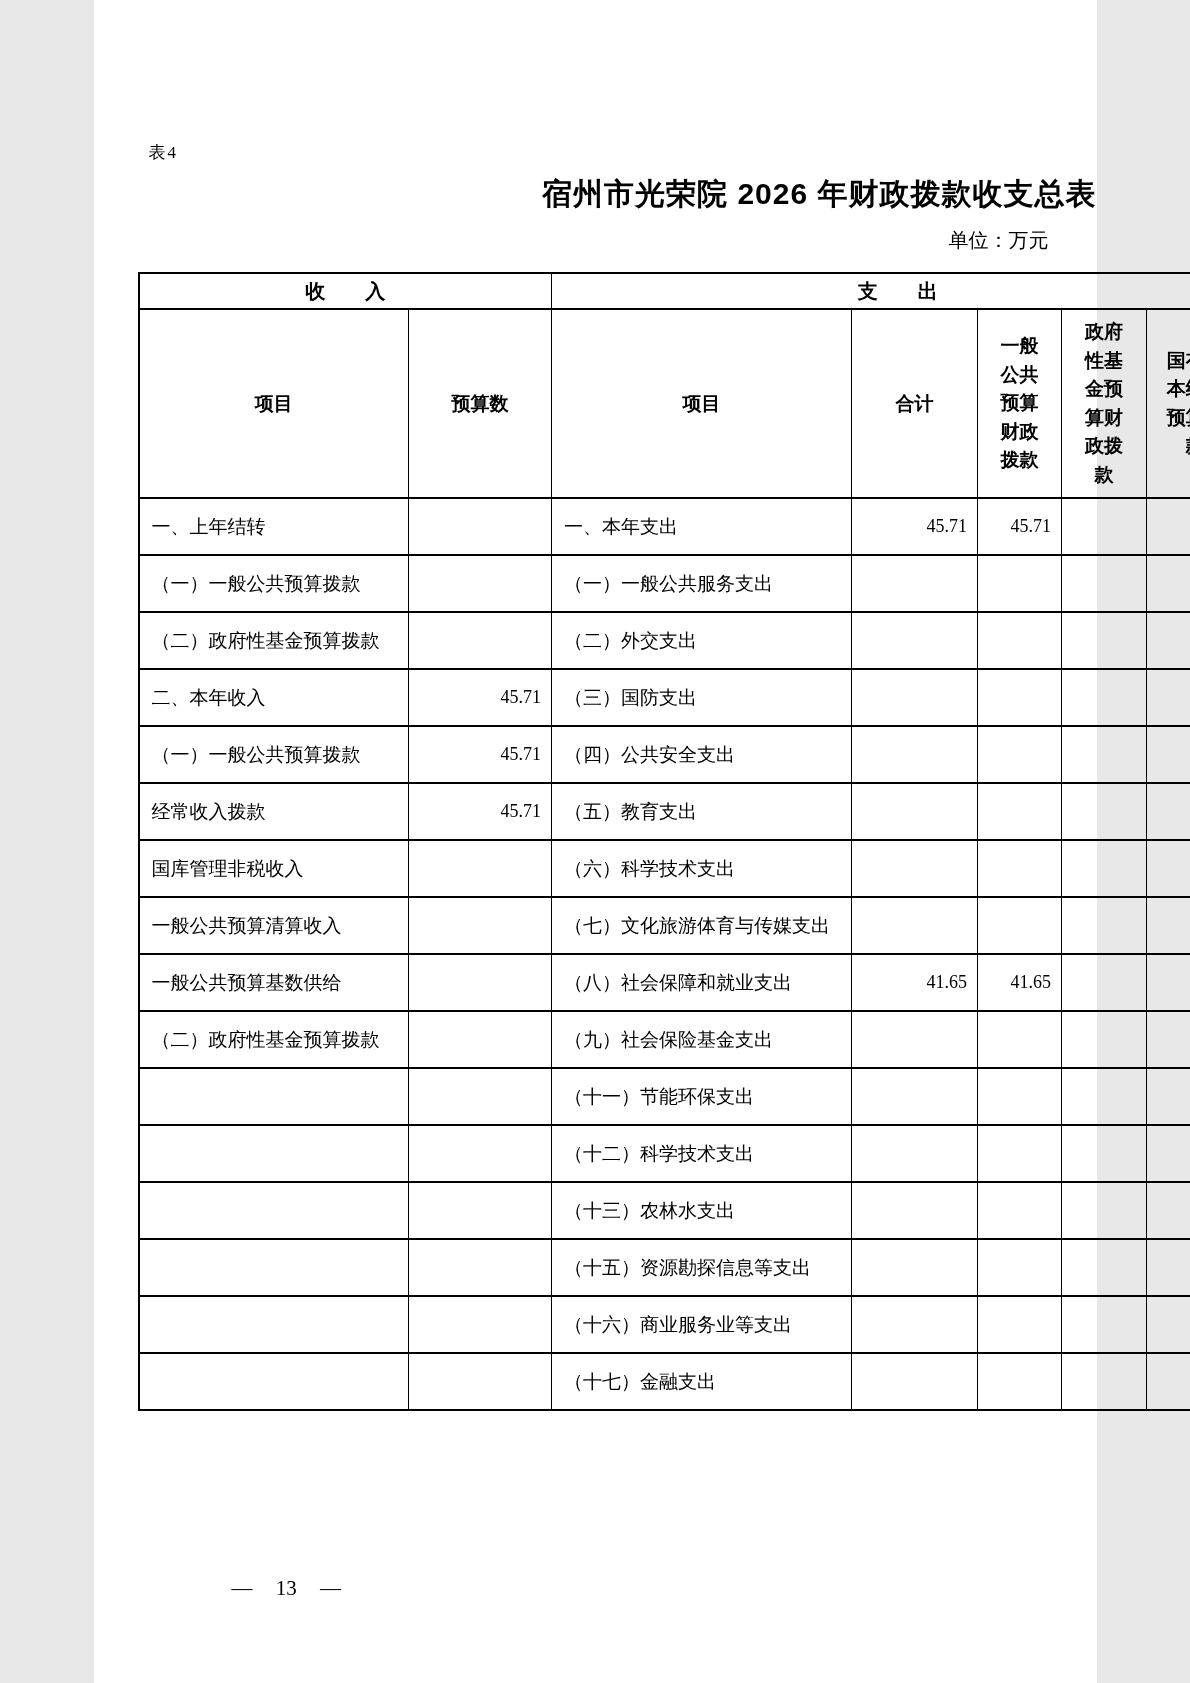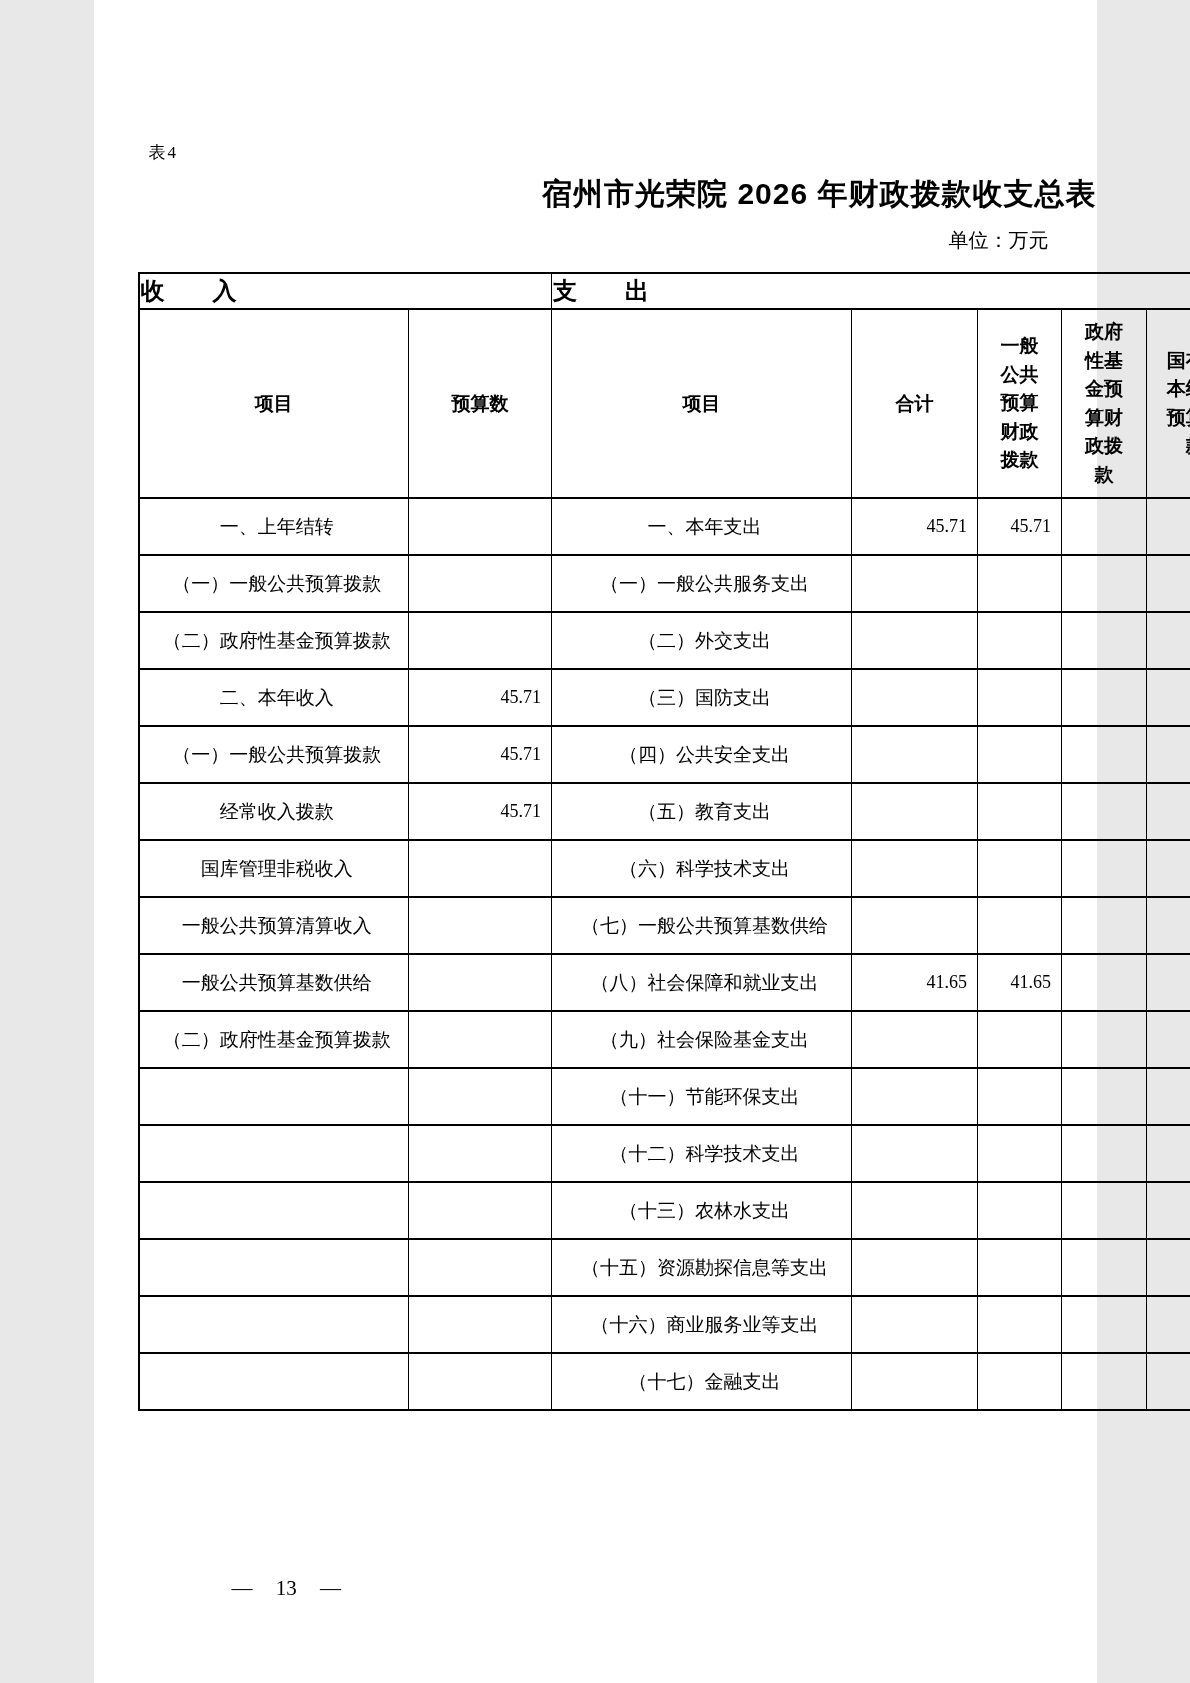--- a/index.html
+++ b/index.html
@@ -26,32 +26,32 @@
     position:absolute;left:44px;top:272px;
     width:1106px;border-collapse:collapse;table-layout:fixed;
     border:2px solid #000;
   }
   table.budget td{
     border-left:1px solid #000;border-right:1px solid #000;
     border-top:2px solid #000;border-bottom:2px solid #000;
     vertical-align:middle;overflow:hidden;
   }
   .sec-hdr td{
-    height:32px;text-align:left;
+    height:32px;text-align:center;
     font-family:Liberation Sans, sans-serif;
-    font-weight:bold;font-size:24px;
+    font-weight:bold;font-size:20px;
   }
   .col-hdr td{
     height:185px;text-align:center;
     font-family:"Liberation Sans","DejaVu Sans",sans-serif;
     font-weight:bold;font-size:19px;
   }
   .vhdr{white-space:pre-line;line-height:1.5;padding:0 6px;}
   .drow td{height:55px;font-size:19px;}
-  td.item{text-align:center;padding:0 6px 0 12px;}
+  td.item{text-align:left;padding:0 6px 0 12px;}
   td.num{
     text-align:right;padding:0 10px 0 4px;font-size:18px;
     font-family:"Liberation Serif","DejaVu Serif",serif;
   }
   .page-number{
     position:absolute;left:138px;top:1576px;
     font-size:21px;word-spacing:18px;
   }
 </style>
 </head>
@@ -161,21 +161,21 @@
         <td class="num"></td>
         <td class="item">（六）科学技术支出</td>
         <td class="num"></td>
         <td class="num"></td>
         <td class="num"></td>
         <td class="num"></td>
       </tr>
       <tr class="drow">
         <td class="item">一般公共预算清算收入</td>
         <td class="num"></td>
-        <td class="item">（七）一般公共预算基数供给</td>
+        <td class="item">（七）文化旅游体育与传媒支出</td>
         <td class="num"></td>
         <td class="num"></td>
         <td class="num"></td>
         <td class="num"></td>
       </tr>
       <tr class="drow">
         <td class="item">一般公共预算基数供给</td>
         <td class="num"></td>
         <td class="item">（八）社会保障和就业支出</td>
         <td class="num">41.65</td>

